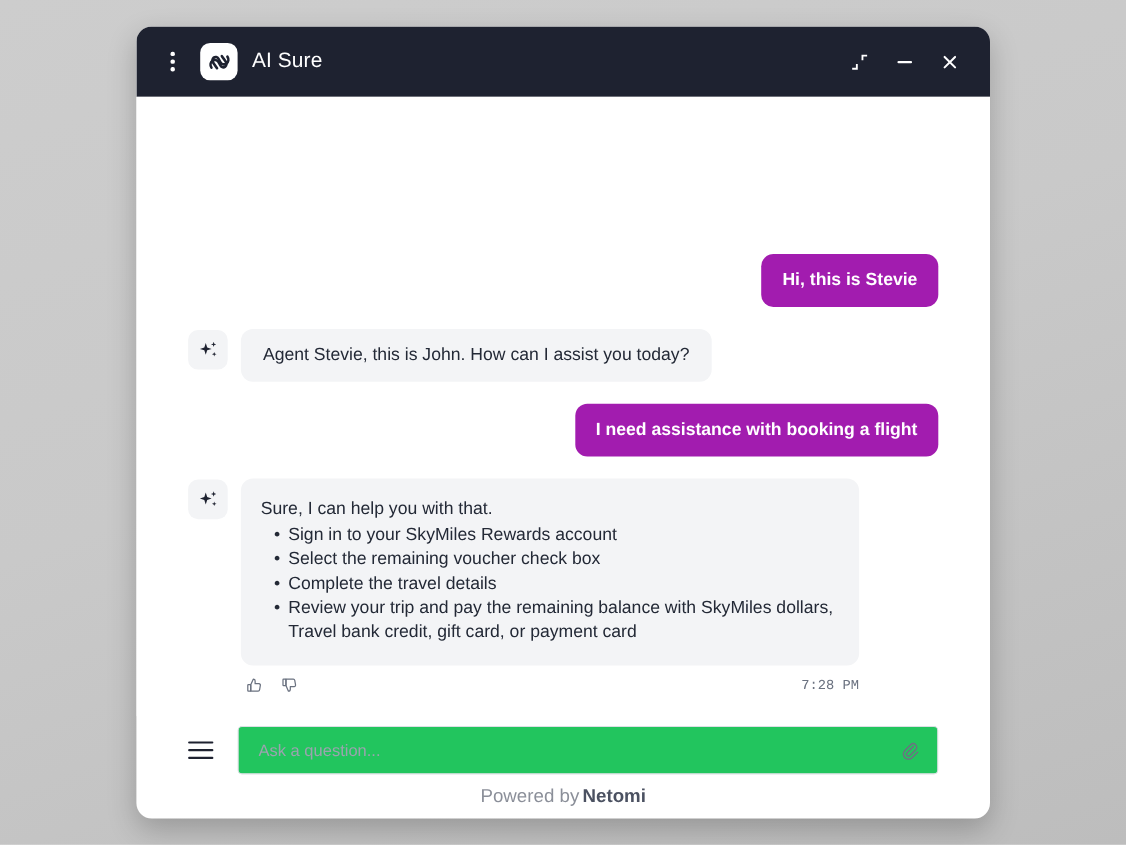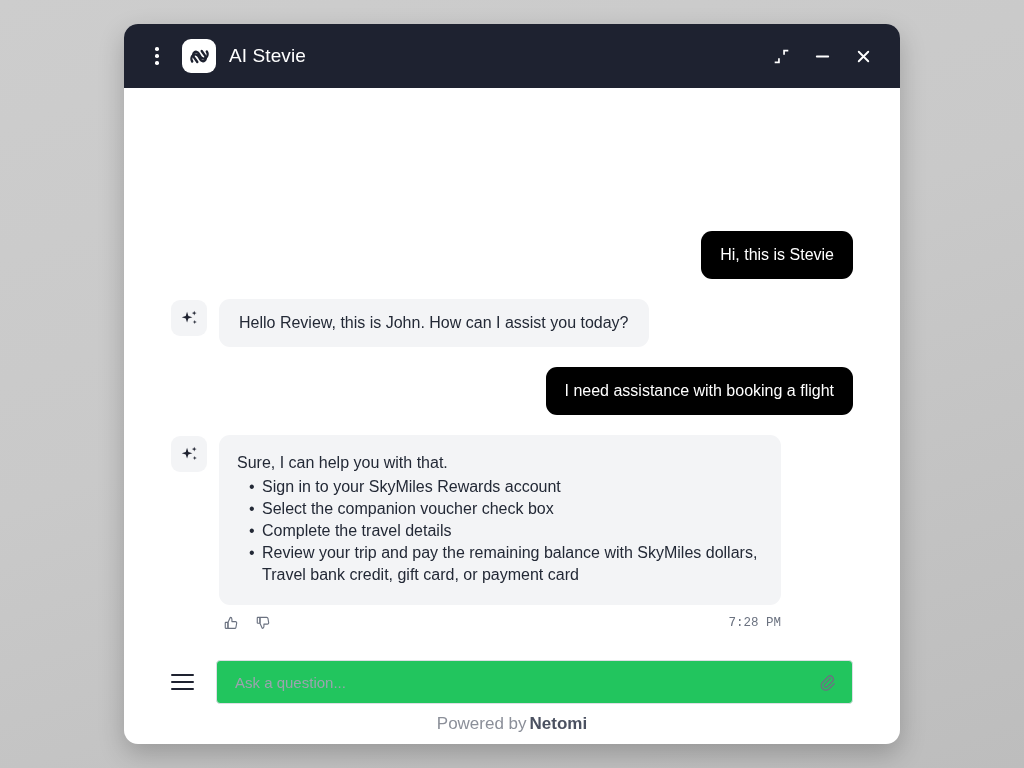--- a/index.html
+++ b/index.html
@@ -116,23 +116,24 @@
   }
 
   .bubble {
     border-radius: 11px;
     font-size: 16px;
     line-height: 22px;
     max-width: 565px;
     box-sizing: border-box;
   }
   .bubble.user {
-    background: #000000;
+    background: #a21caf;
     color: #ffffff;
     padding: 13px 19px;
+    font-weight: bold;
   }
   .bubble.agent {
     background: #f3f4f6;
     color: #232936;
     padding: 13px 20px;
   }
   .bubble.agent.rich {
     padding: 17px 22px 19px 18px;
     max-width: 562px;
   }
@@ -264,21 +265,21 @@
         <i></i>
     </div>
 
     <div class="brand-logo">
       <svg width="23" height="23" viewBox="0 0 24 24" aria-hidden="true">
         <path d="M4.4 17.2 C3.0 15.0 3.4 12.2 5.3 10.7 C7.2 9.2 9.8 9.7 11.0 11.8 L13.0 15.3 C14.0 17.0 16.0 17.4 17.4 16.3 C18.8 15.2 19.0 13.0 17.9 11.4 L14.3 6.3" fill="none" stroke="#1e2230" stroke-width="2.5" stroke-linecap="round"></path>
         <path d="M19.6 6.8 C21.0 9.0 20.6 11.8 18.7 13.3 C16.8 14.8 14.2 14.3 13.0 12.2 L11.0 8.7 C10.0 7.0 8.0 6.6 6.6 7.7 C5.2 8.8 5.0 11.0 6.1 12.6 L9.7 17.7" fill="none" stroke="#1e2230" stroke-width="2.5" stroke-linecap="round"></path>
       </svg>
     </div>
 
-    <div class="brand-title">AI Stevie</div>
+    <div class="brand-title">AI Sure</div>
 
     <div class="header-spacer"></div>
 
     <div class="hdr-btn">
       <svg width="17" height="17" viewBox="0 0 20 20" aria-hidden="true">
         <path d="M17 3 L13 3 L13 7" fill="none" stroke="#ffffff" stroke-width="2" stroke-linecap="square"></path>
         <path d="M3 17 L7 17 L7 13" fill="none" stroke="#ffffff" stroke-width="2" stroke-linecap="square"></path>
       </svg>
     </div>
 
@@ -302,40 +303,40 @@
     </div>
 
     <div class="msg-row agent">
       <div class="avatar">
         <svg width="21" height="21" viewBox="0 0 24 24" aria-hidden="true">
           <path d="M9.2 4.3 L10.7 9.0 L15.3 10.5 L10.7 12.0 L9.2 16.7 L7.7 12.0 L3.1 10.5 L7.7 9.0 Z" fill="#1e2230"></path>
           <path d="M17.4 3.0 L18.1 5.1 L20.2 5.8 L18.1 6.5 L17.4 8.6 L16.7 6.5 L14.6 5.8 L16.7 5.1 Z" fill="#1e2230"></path>
           <path d="M18.0 13.6 L18.6 15.4 L20.4 16.0 L18.6 16.6 L18.0 18.4 L17.4 16.6 L15.6 16.0 L17.4 15.4 Z" fill="#1e2230"></path>
         </svg>
       </div>
-      <div class="bubble agent">Hello Review, this is John. How can I assist you today?</div>
+      <div class="bubble agent">Agent Stevie, this is John. How can I assist you today?</div>
     </div>
 
     <div class="msg-row user">
       <div class="bubble user">I need assistance with booking a flight</div>
     </div>
 
     <div class="msg-row agent" style="margin-bottom:14px;">
       <div class="avatar">
         <svg width="21" height="21" viewBox="0 0 24 24" aria-hidden="true">
           <path d="M9.2 4.3 L10.7 9.0 L15.3 10.5 L10.7 12.0 L9.2 16.7 L7.7 12.0 L3.1 10.5 L7.7 9.0 Z" fill="#1e2230"></path>
           <path d="M17.4 3.0 L18.1 5.1 L20.2 5.8 L18.1 6.5 L17.4 8.6 L16.7 6.5 L14.6 5.8 L16.7 5.1 Z" fill="#1e2230"></path>
           <path d="M18.0 13.6 L18.6 15.4 L20.4 16.0 L18.6 16.6 L18.0 18.4 L17.4 16.6 L15.6 16.0 L17.4 15.4 Z" fill="#1e2230"></path>
         </svg>
       </div>
       <div class="bubble agent rich">
         <p>Sure, I can help you with that.</p>
         <ul>
           <li>Sign in to your SkyMiles Rewards account</li>
-          <li>Select the companion voucher check box</li>
+          <li>Select the remaining voucher check box</li>
           <li>Complete the travel details</li>
           <li>Review your trip and pay the remaining balance with SkyMiles dollars, Travel bank credit, gift card, or payment card</li>
         </ul>
       </div>
     </div>
 
     <div class="feedback-row">
       <div class="fb-btn">
         <svg width="17" height="17" viewBox="0 0 24 24" aria-hidden="true">
           <path d="M7 10.5 L10.2 3.4 C11.6 3.4 12.6 4.5 12.6 5.9 L12.6 9.3 L17.6 9.3 C18.7 9.3 19.5 10.3 19.3 11.4 L18.3 17.3 C18.1 18.2 17.4 18.8 16.5 18.8 L7 18.8 Z" fill="none" stroke="#6b7280" stroke-width="1.6" stroke-linejoin="round"></path>

